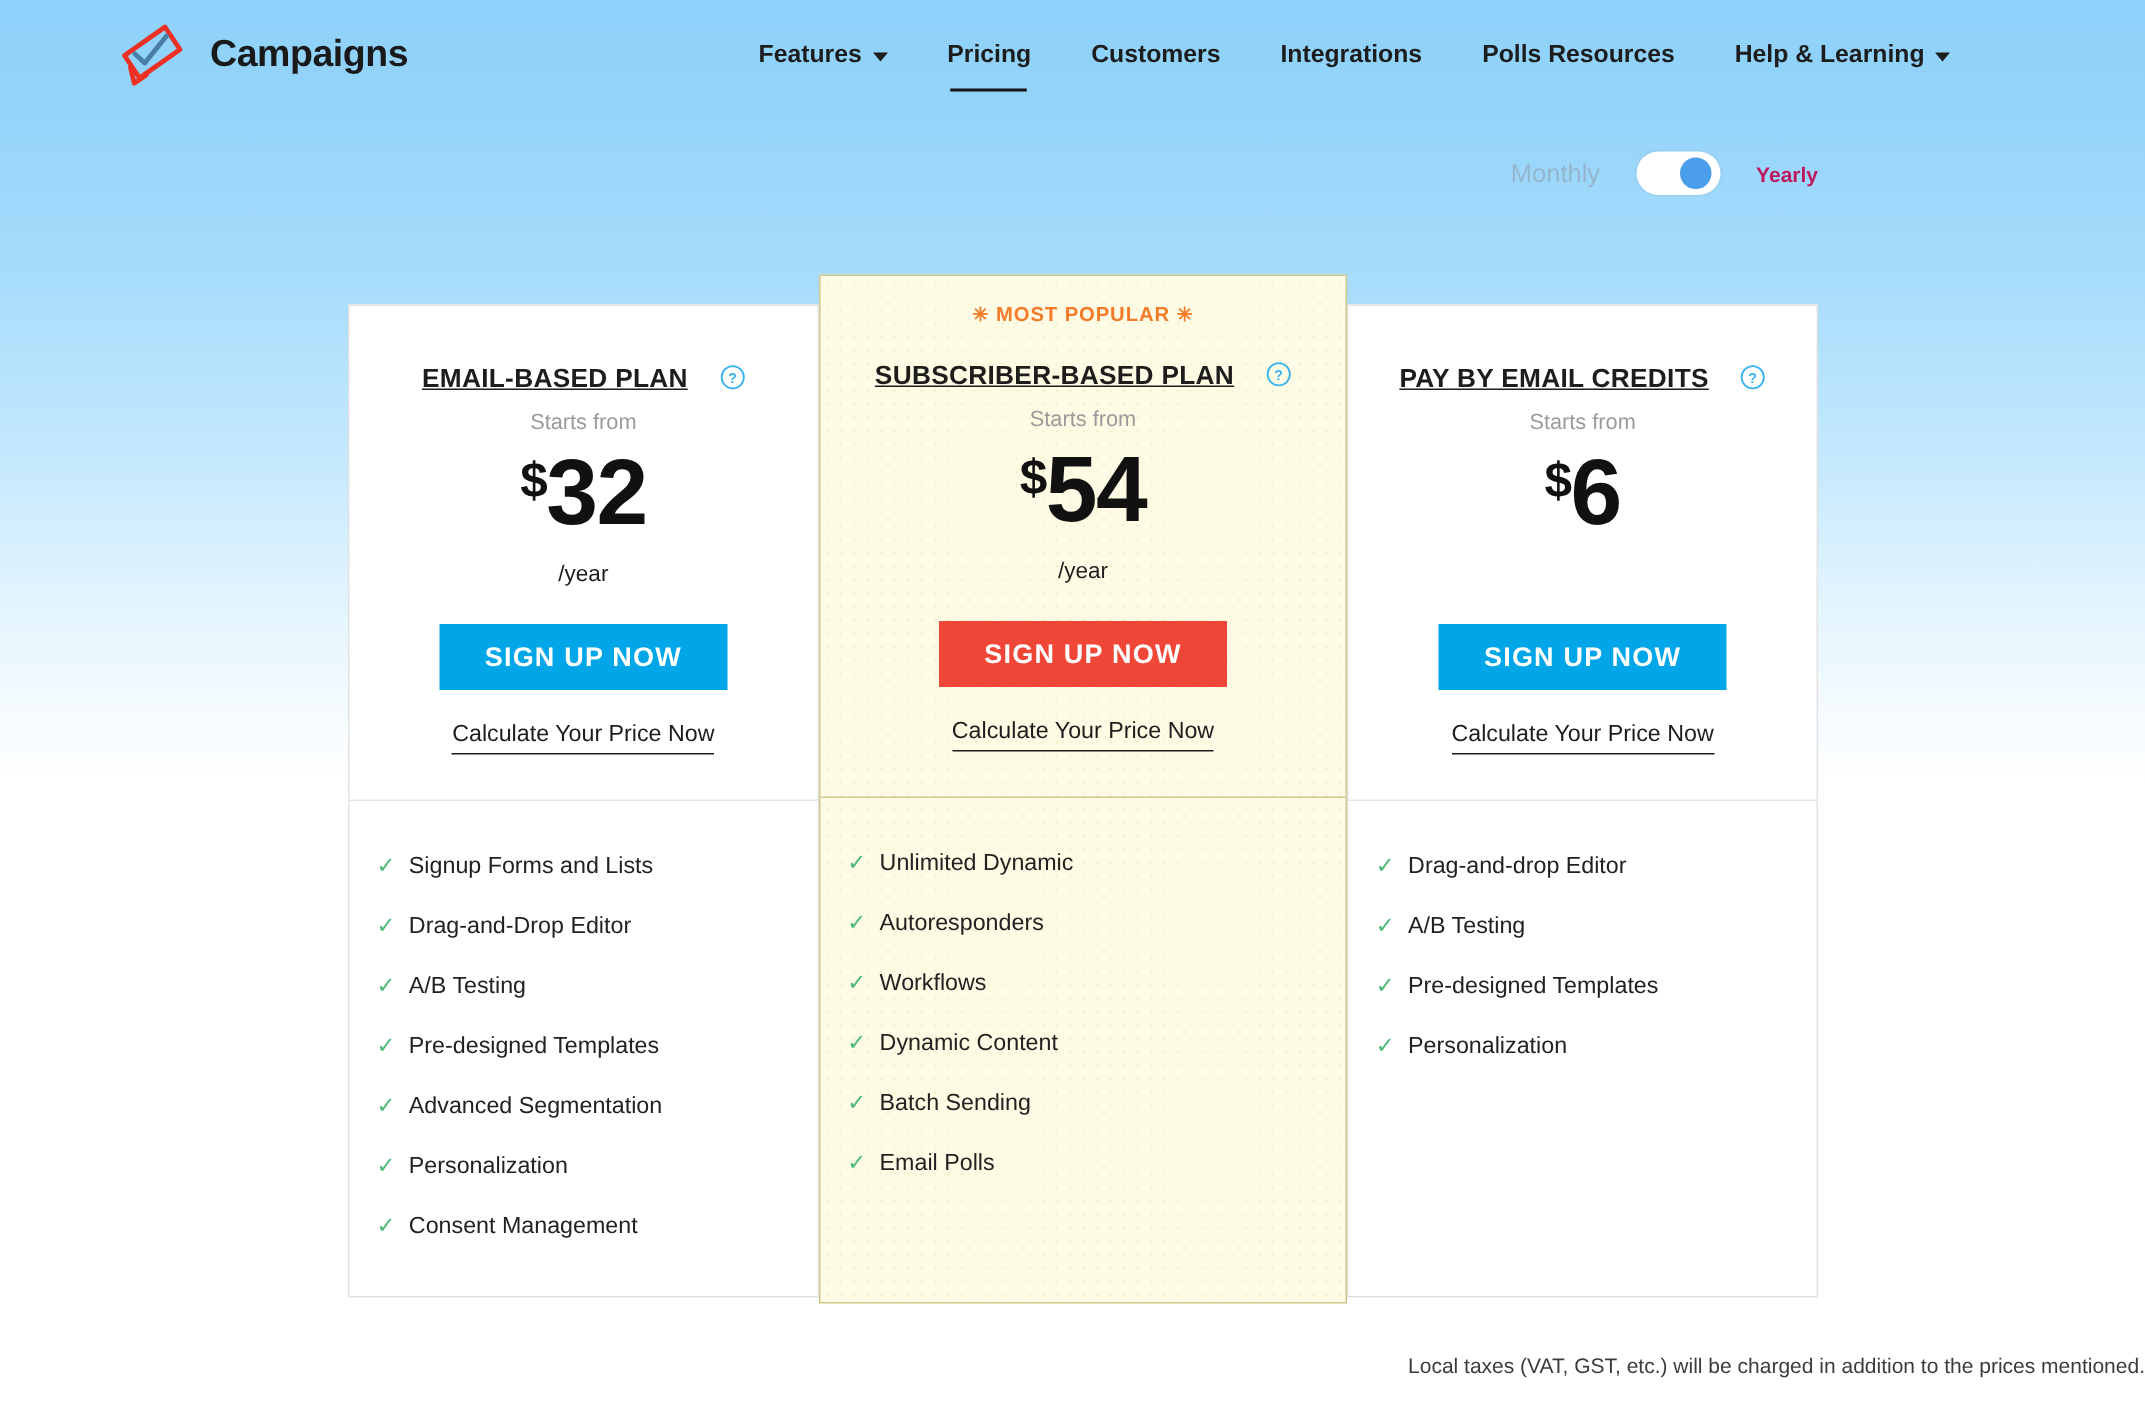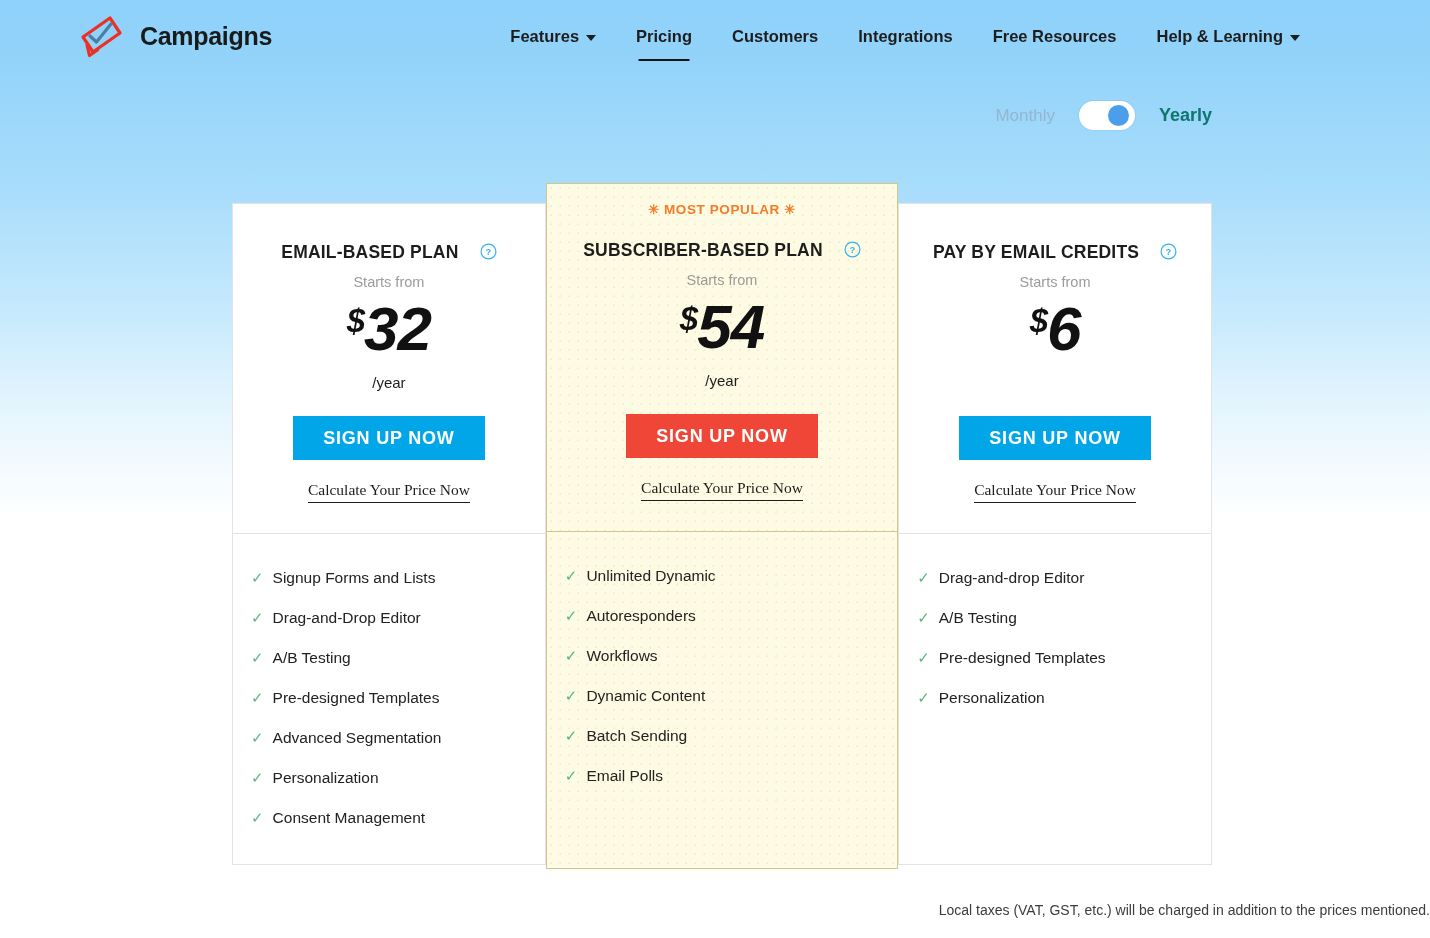--- a/index.html
+++ b/index.html
@@ -115,23 +115,23 @@
     display: flex;
     align-items: center;
     gap: 24px;
   }
   #billing-toggle .label-monthly {
     font-size: 17px;
     color: #94b6cc;
     white-space: nowrap;
   }
   #billing-toggle .label-yearly {
-    font-size: 18px;
-    font-weight: bold;
-    color: #0f766e;
+    font-size: 14px;
+    font-weight: bold;
+    color: #be185d;
     white-space: nowrap;
   }
   .switch {
     width: 56px;
     height: 29px;
     border-radius: 15px;
     background: #ffffff;
     position: relative;
     cursor: pointer;
     box-shadow: 0 0 0 1px rgba(0,0,0,0.04);
@@ -195,20 +195,21 @@
   .plan-title {
     font-size: 17.5px;
     font-weight: bold;
     color: #1d1d1d;
     letter-spacing: 0.2px;
     display: inline-flex;
     align-items: center;
     justify-content: center;
     gap: 21px;
     white-space: nowrap;
+    text-decoration: underline;
   }
   .help-icon {
     width: 17px;
     height: 17px;
     display: inline-block;
     vertical-align: middle;
     cursor: pointer;
     position: relative;
     top: -1px;
   }
@@ -219,21 +220,20 @@
     color: #9b9b9b;
   }
 
   .price {
     margin-top: 8px;
     color: #111111;
     font-weight: bold;
     line-height: 1;
     white-space: nowrap;
     letter-spacing: -1px;
-    font-style: italic;
   }
   .price .currency { font-size: 33px; vertical-align: 18px; letter-spacing: -1px;}
   .price .amount   { font-size: 62px; }
 
   .per-period {
     margin-top: 14px;
     font-size: 15px;
     color: #1d1d1d;
     height: 18px;
   }
@@ -260,21 +260,20 @@
     display: block;
     margin: 21px auto 0 auto;
     width: fit-content;
     font-size: 15.5px;
     color: #1d1d1d;
     text-decoration: none;
     border-bottom: 1.5px solid #1d1d1d;
     padding-bottom: 3px;
     cursor: pointer;
     white-space: nowrap;
-    font-family: Liberation Serif, serif;
   }
 
   .card-divider {
     margin-top: 30px;
     border-top: 1px solid #e3e3e3;
   }
   .plan-card.featured .card-divider { border-top: 1px solid #cfc78c; }
 
   .features {
     list-style: none;
@@ -349,21 +348,21 @@
       <a class="nav-item active" href="#">
         <span>Pricing</span>
       </a>
       <a class="nav-item" href="#">
         <span>Customers</span>
       </a>
       <a class="nav-item" href="#">
         <span>Integrations</span>
       </a>
       <a class="nav-item" href="#">
-        <span>Free Resources</span>
+        <span>Polls Resources</span>
       </a>
       <a class="nav-item" href="#">
         <span>Help &amp; Learning</span>
         <span class="caret"></span>
       </a>
     </nav>
   </div>
 
   <div id="billing-toggle">
     <span class="label-monthly">Monthly</span>

